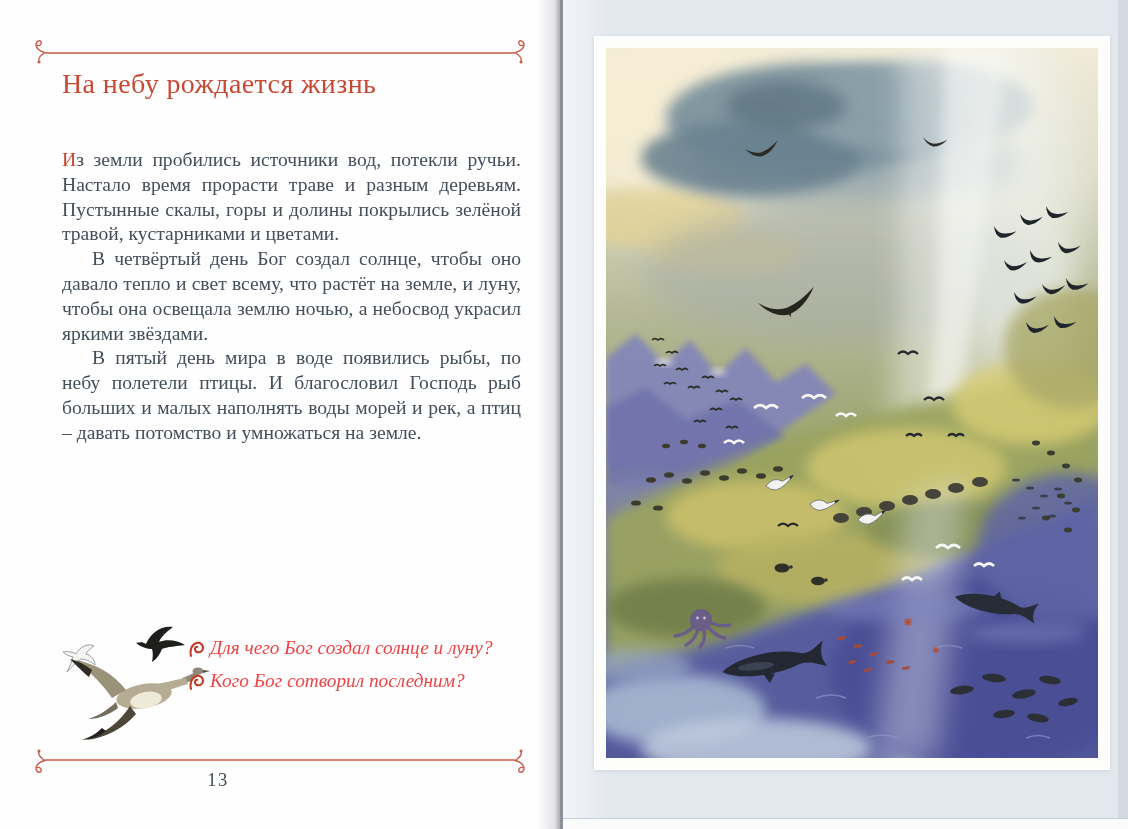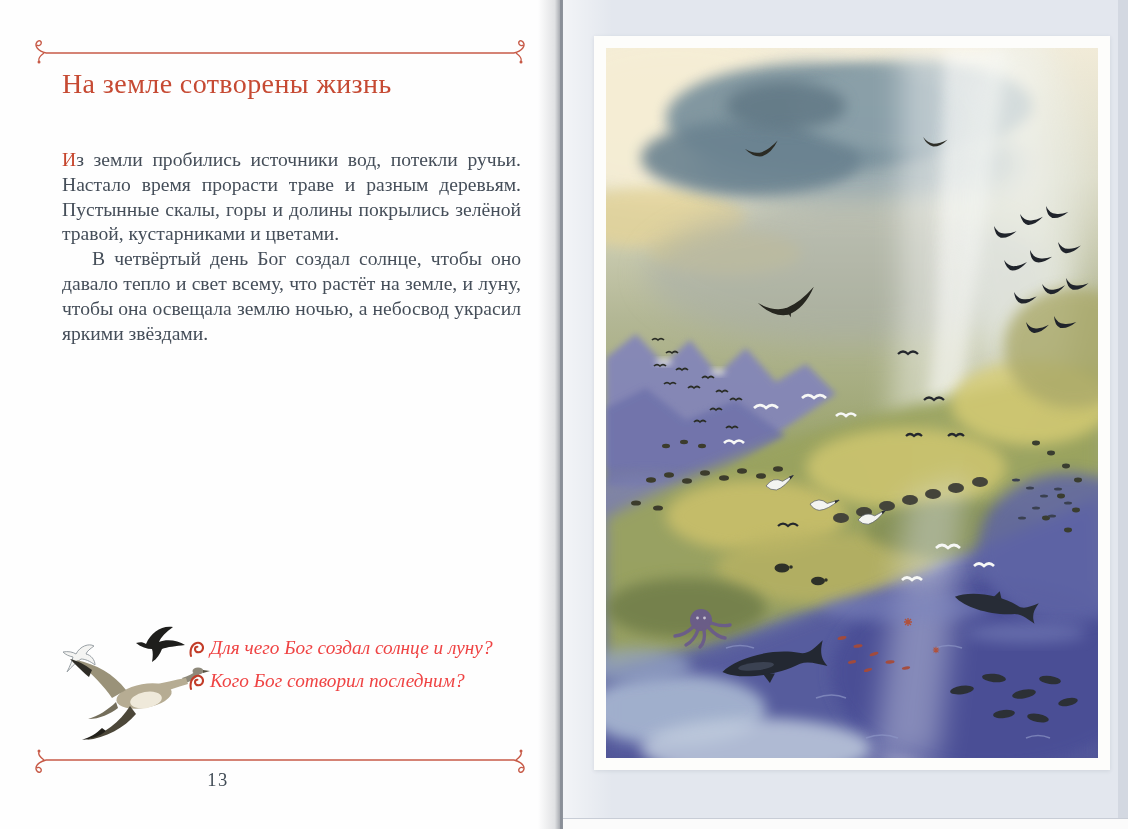--- a/index.html
+++ b/index.html
@@ -59,25 +59,26 @@
           <circle cx="11" cy="24" r="1.5" fill="#c75a47" stroke="none"></circle>
         </g>
         <g transform="translate(504,0) scale(-1,1)">
           <path d="M18 15 C10 13 6 8 9 4 C11 1.5 14 3 13 6 C12 8 10 8 9 7"></path>
           <path d="M16 15 C12 18 10 21 11 23"></path>
           <circle cx="11" cy="24" r="1.5" fill="#c75a47" stroke="none"></circle>
         </g>
       </g>
     </svg>
 
-    <h1 class="chapter-title">На земле сотворены жизнь</h1>
+    <h1 class="chapter-title">На небу рождается жизнь</h1>
 
     <div class="body-text">
       <p><span class="dropcap">И</span><span>з земли пробились источники вод, потекли ручьи. Настало время прорасти траве и разным деревьям. Пустынные скалы, горы и долины покрылись зелёной травой, кустарниками и цветами.</span></p>
       <p class="ind">В четвёртый день Бог создал солнце, чтобы оно давало тепло и свет всему, что растёт на земле, и луну, чтобы она освещала землю ночью, а небосвод украсил яркими звёздами.</p>
+      <p class="ind">В пятый день мира в воде появились рыбы, по небу полетели птицы. И благословил Господь рыб больших и малых наполнять воды морей и рек, а птиц – давать потомство и умножаться на земле.</p>
     </div>
 
     <div class="qa">
 
       <svg class="vignette" viewBox="0 0 156 136">
 
         <g>
           <path d="M22 38 C26 30 35 27 40 30 C36 33 33 35 32 38 C37 39 41 44 41 49 C36 45 31 43 27 43 C23 46 18 50 13 56 C16 50 18 45 19 41 C15 40 12 39 9 36 C14 35 19 36 22 38 Z" fill="#f4f4f2" stroke="#9aa1a6" stroke-width="1"></path>
         </g>
 

